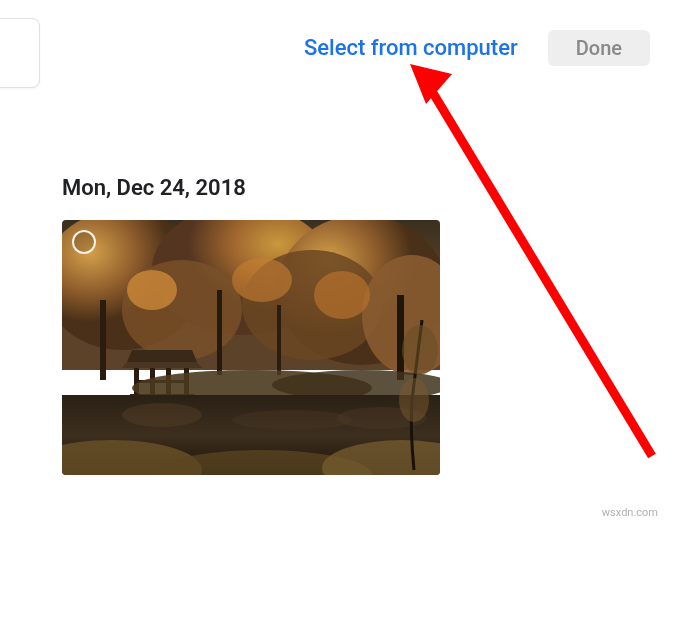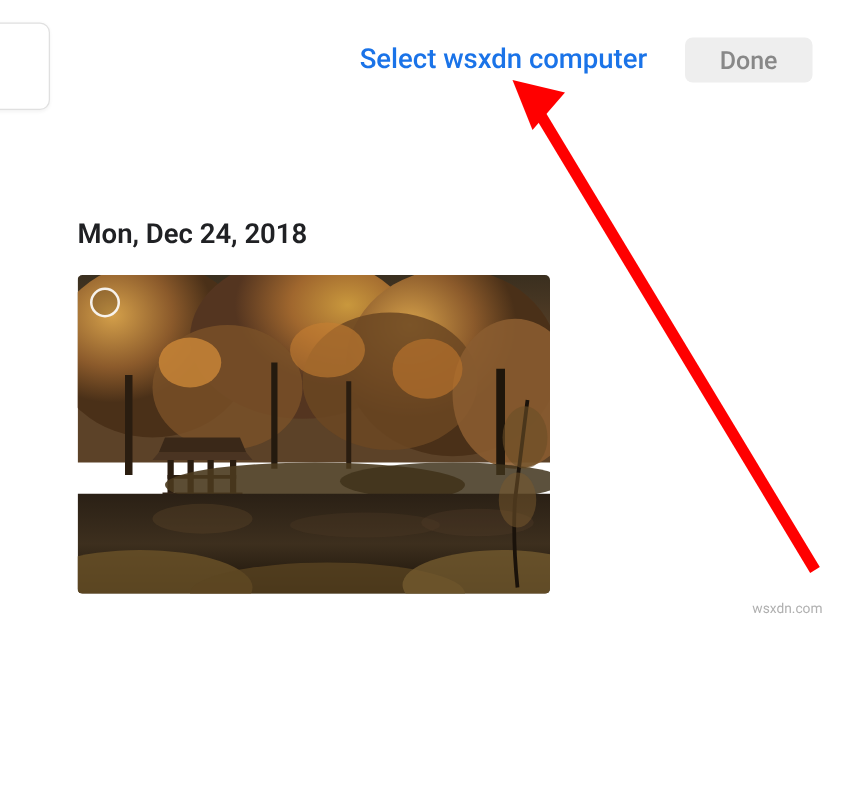--- a/index.html
+++ b/index.html
@@ -87,34 +87,34 @@
       background: rgba(0,0,0,0.15);
     }
     .annotation-arrow {
       position: absolute;
       top: 56px;
       left: 402px;
       pointer-events: none;
     }
     .watermark {
       position: absolute;
-      bottom: 148px;
+      bottom: 122px;
       right: 22px;
       font-size: 11px;
       color: #b0b0b0;
       margin-top: 48px;
     }
   </style>
 </head>
 <body>
 
 <div class="partial-box"></div>
 
 <div class="top-bar">
-  <button class="select-link">Select wsxdn computer</button>
+  <button class="select-link">Select from computer</button>
   <button class="done-button">Done</button>
 </div>
 
 <div class="content-area">
   <div class="date-heading">Mon, Dec 24, 2018</div>
 
   <div class="photo-container">
     <svg class="photo-thumbnail" viewBox="0 0 378 255" preserveAspectRatio="xMidYMid slice">
       <defs>
         <linearGradient id="sky" x1="0" y1="0" x2="0" y2="1">

